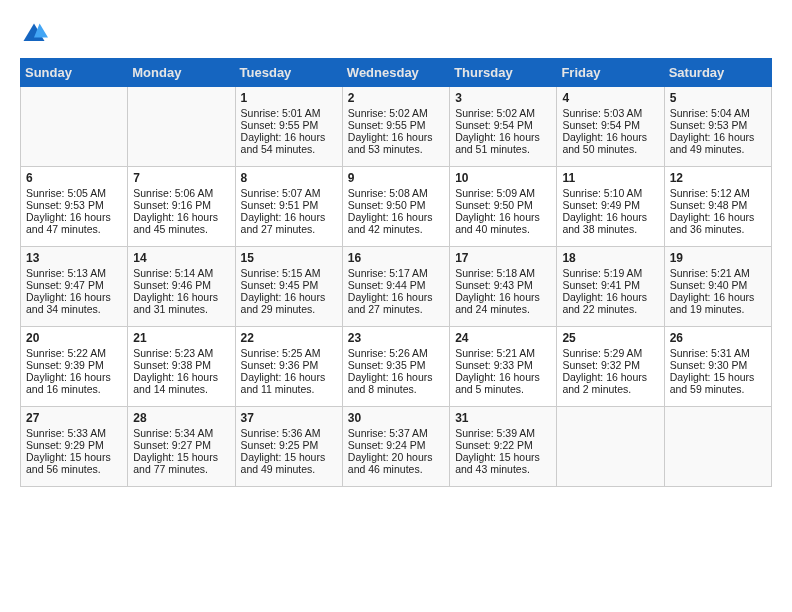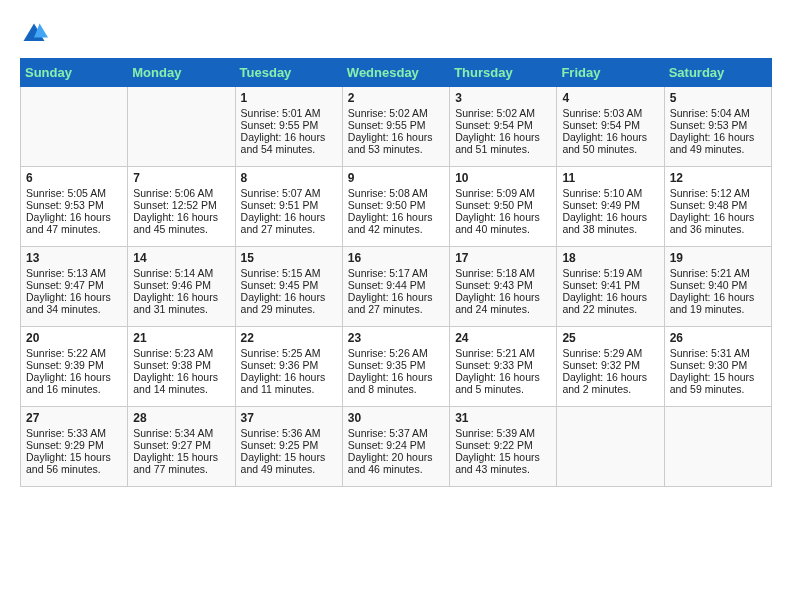--- a/index.html
+++ b/index.html
@@ -53,21 +53,21 @@
       font-size: 15px;
       color: #333;
     }
     table {
       width: 100%;
       border-collapse: collapse;
       border: 1px solid #ccc;
     }
     th {
       background-color: #1565c0;
-      color: #86efac;
+      color: #e5e5e5;
       font-size: 13px;
       font-weight: bold;
       padding: 6px 4px;
       text-align: left;
       border: 1px solid #1565c0;
     }
     td {
       border: 1px solid #ccc;
       vertical-align: top;
       padding: 4px 5px;
@@ -157,21 +157,21 @@
       <tr>
         <td>
           <span class="day-num">6</span>
           <div>Sunrise: 5:05 AM</div>
           <div>Sunset: 9:53 PM</div>
           <div>Daylight: 16 hours and 47 minutes.</div>
         </td>
         <td>
           <span class="day-num">7</span>
           <div>Sunrise: 5:06 AM</div>
-          <div>Sunset: 12:52 PM</div>
+          <div>Sunset: 9:16 PM</div>
           <div>Daylight: 16 hours and 45 minutes.</div>
         </td>
         <td>
           <span class="day-num">8</span>
           <div>Sunrise: 5:07 AM</div>
           <div>Sunset: 9:51 PM</div>
           <div>Daylight: 16 hours and 27 minutes.</div>
         </td>
         <td>
           <span class="day-num">9</span>

